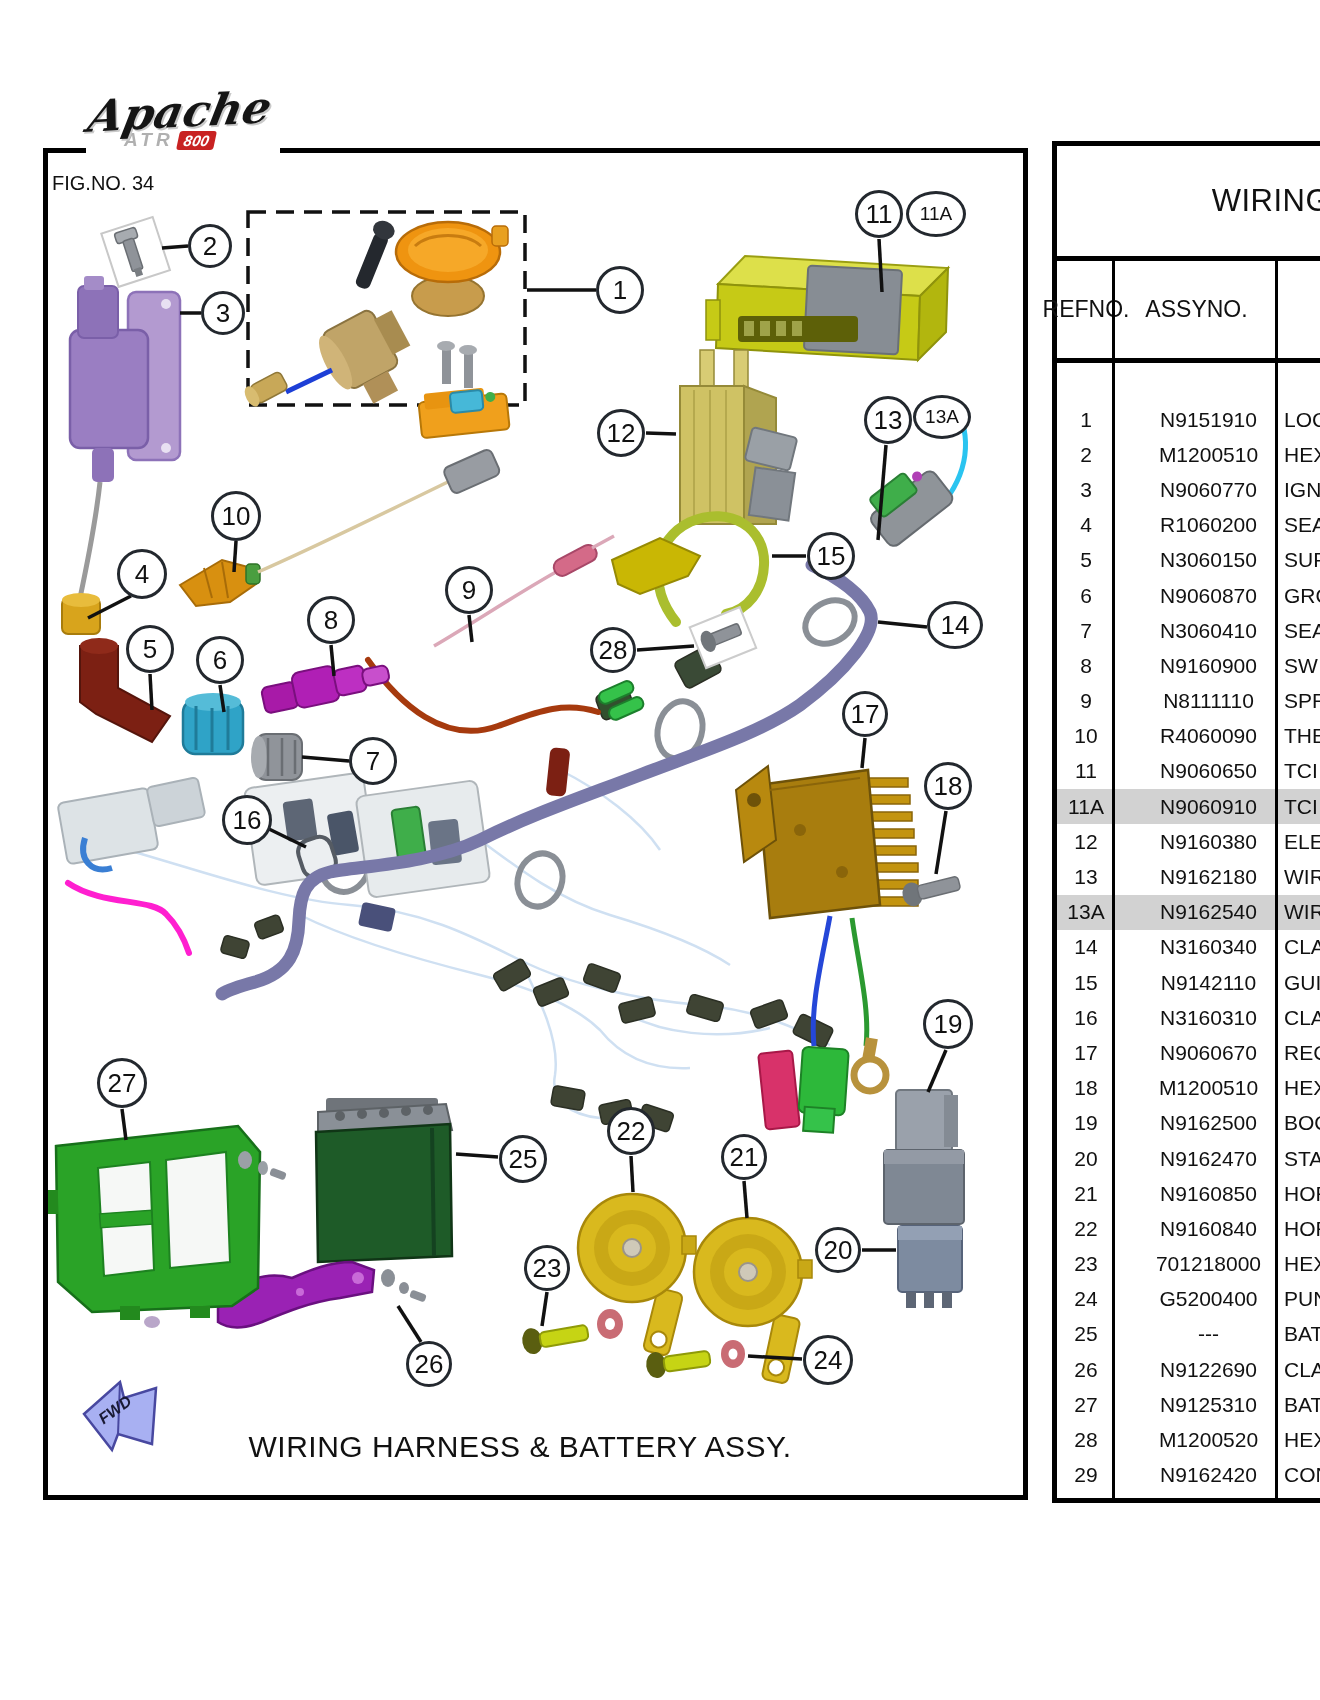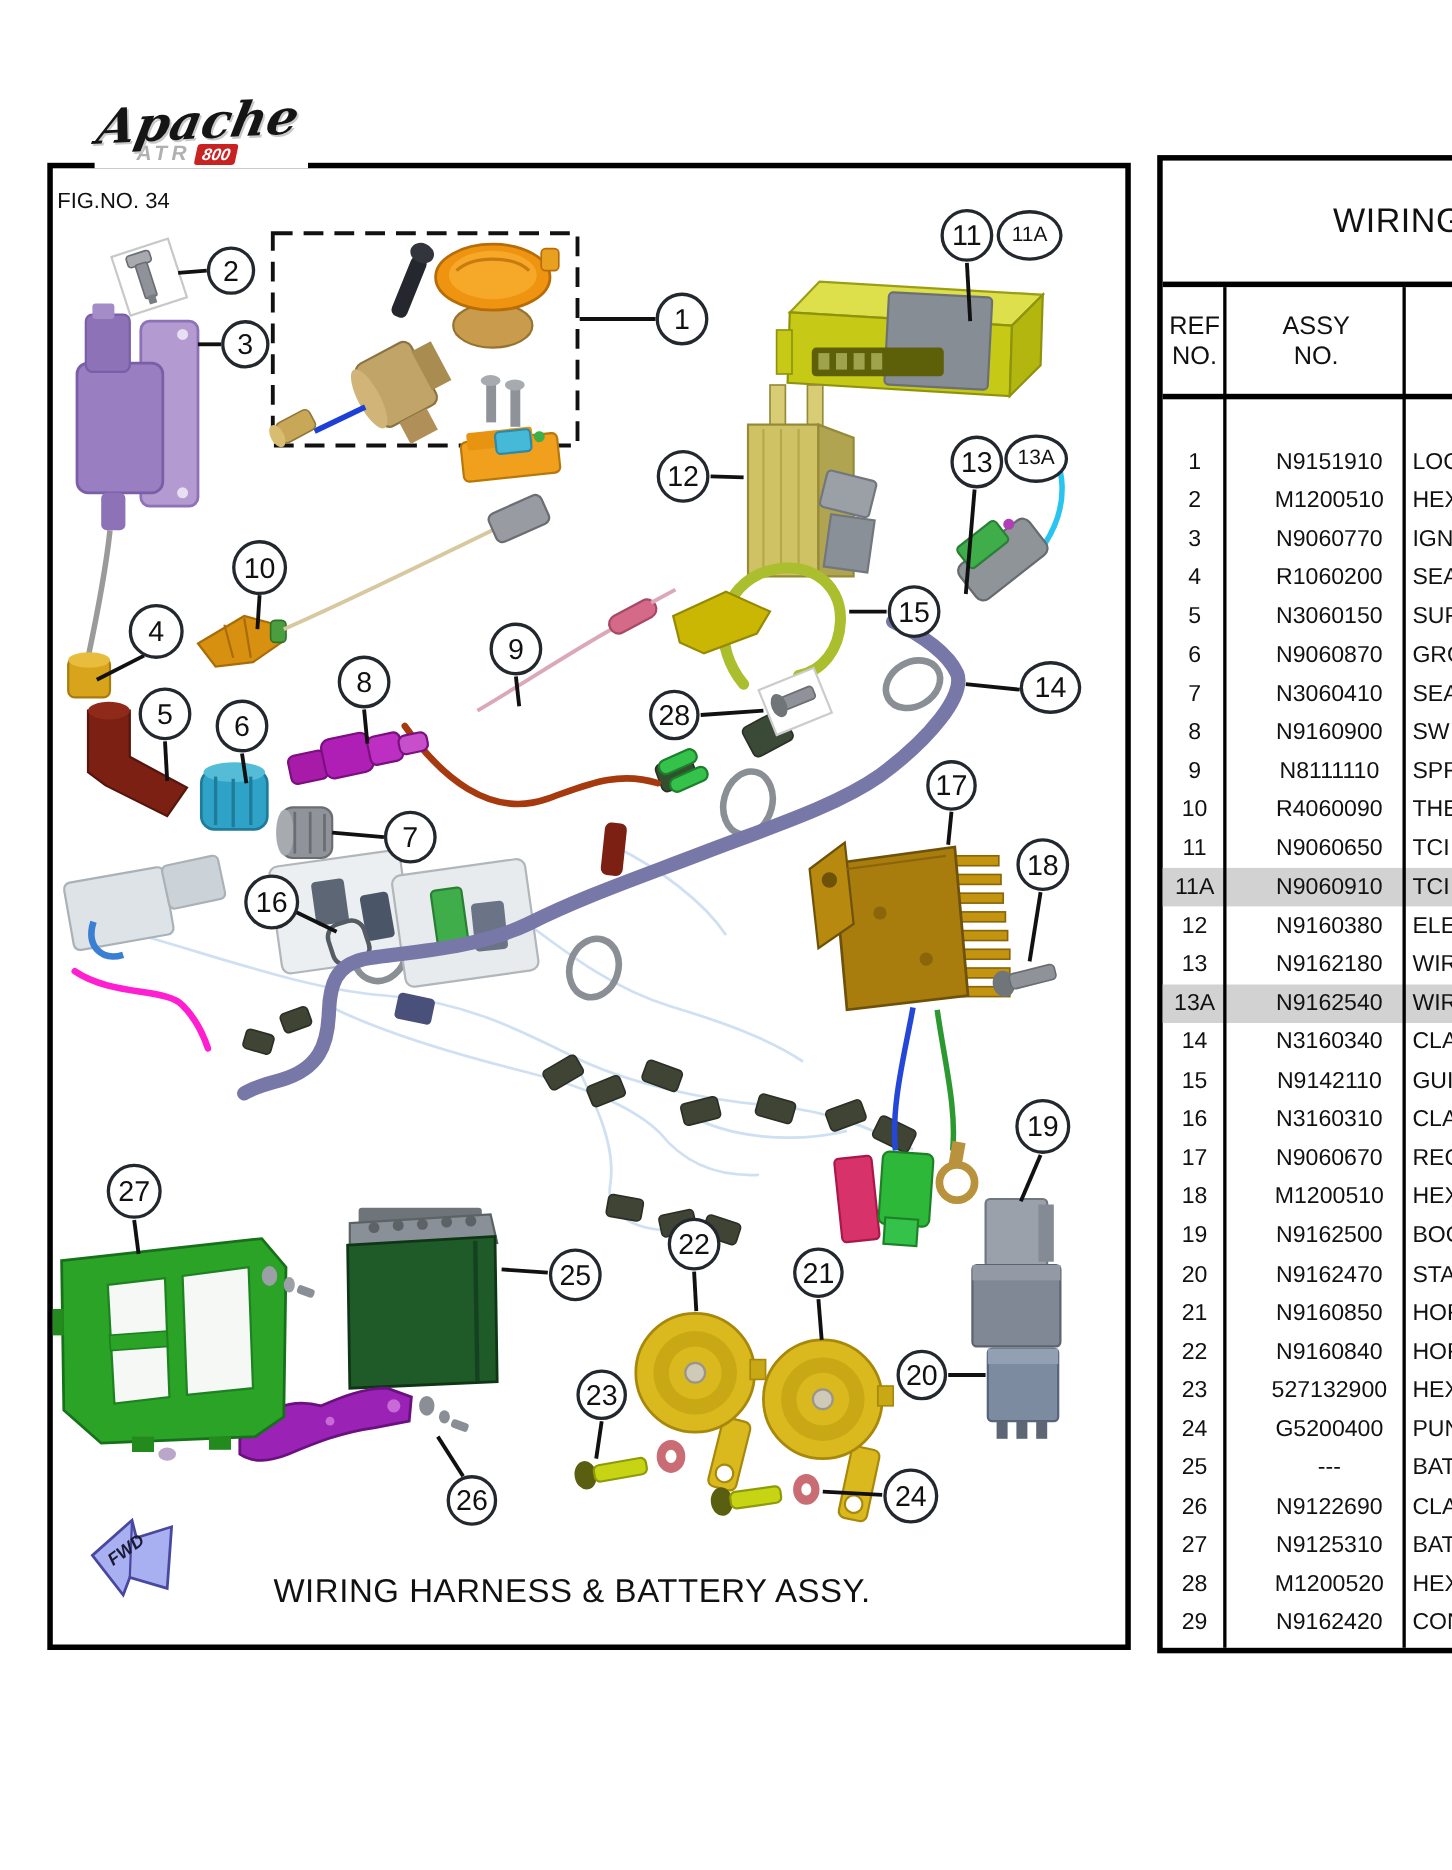--- a/index.html
+++ b/index.html
@@ -10,21 +10,21 @@
   
   .diagram-panel{position:absolute;left:43px;top:148px;width:985px;height:1352px;
                  border:5px solid #000;box-sizing:border-box;background:transparent;z-index:0;}
   .table-panel{position:absolute;left:1052px;top:141px;width:880px;height:1362px;
                border:5px solid #000;box-sizing:border-box;background:#fff;z-index:2;}
   .tp-inner{position:relative;width:100%;height:100%;}
   .t-title{height:110px;border-bottom:5px solid #000;display:flex;align-items:center;justify-content:center;
            font-size:31px;letter-spacing:.5px;white-space:nowrap;}
   .t-head{height:102px;border-bottom:5px solid #000;display:grid;grid-template-columns:58px 163px 1fr;
           align-items:center;box-sizing:border-box;}
-  .t-head .hcell{display:flex;flex-direction:column;align-items:center;justify-content:center;
+  .t-head .hcell{display:flex;flex-direction:row;align-items:center;justify-content:center;
                  font-size:23px;line-height:27px;}
   .vline{position:absolute;top:115px;bottom:0;width:3px;background:#000;z-index:5;}
   .v1{left:55px}.v2{left:218px}
   .t-body{position:relative;padding-top:39px;}
   .prow{display:grid;grid-template-columns:58px 163px 1fr;height:35.2px;align-items:center;font-size:21px;}
   .prow.hl{background:#d2d2d2;}
   .prow .c-ref{text-align:center;}
   .prow .c-part{text-align:center;padding-left:24px;}
   .prow .c-desc{text-align:left;padding-left:6px;white-space:nowrap;overflow:hidden;}
 
@@ -600,21 +600,21 @@
             <div class="c-part">N9160850</div>
             <div class="c-desc">HOR</div>
           </div>
           <div class="prow">
             <div class="c-ref">22</div>
             <div class="c-part">N9160840</div>
             <div class="c-desc">HOR</div>
           </div>
           <div class="prow">
             <div class="c-ref">23</div>
-            <div class="c-part">527132900</div>
+            <div class="c-part">701218000</div>
             <div class="c-desc">HEX</div>
           </div>
           <div class="prow">
             <div class="c-ref">24</div>
             <div class="c-part">G5200400</div>
             <div class="c-desc">PUN</div>
           </div>
           <div class="prow">
             <div class="c-ref">25</div>
             <div class="c-part">---</div>

